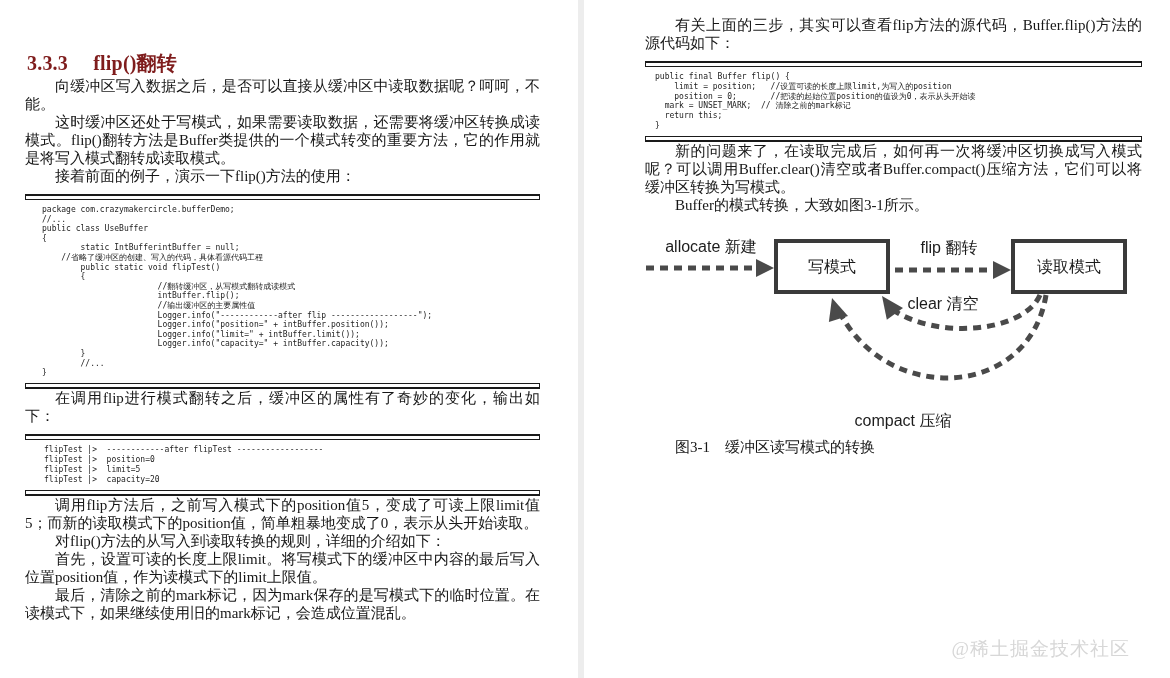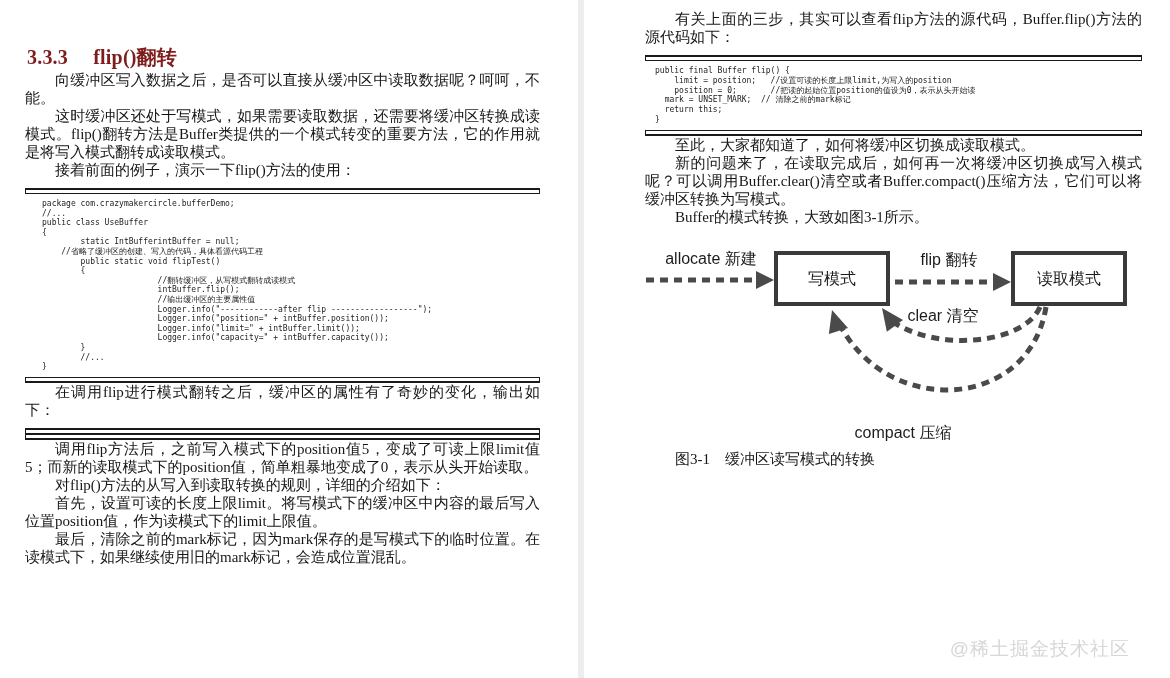--- a/index.html
+++ b/index.html
@@ -10,21 +10,21 @@
     background: #ffffff;
     overflow: hidden;
     font-family: "Liberation Serif", serif;
   }
   .divider {
     position: absolute;
     left: 578px; top: 0;
     width: 6px; height: 678px;
     background: #ededed;
   }
-  .col { position: absolute; top: 10px; }
+  .col { position: absolute; top: 16px; }
   .col-left  { left: 25px;  width: 515px; }
   .col-right { left: 645px; width: 497px; }
 
   h2.heading {
     margin: 34px 0 0 2px;
     font-size: 20px;
     font-weight: 600;
     color: #7f1d1d;
     font-family: "Liberation Serif", serif;
     letter-spacing: 0.2px;
@@ -80,21 +80,21 @@
   .fig-caption {
     margin: 8px 0 0 0;
     font-size: 15px;
     color: #161616;
     text-align: center;
     text-indent: 0;
   }
   .watermark {
     position: absolute;
     right: 40px; bottom: 16px;
-    font-family: Liberation Sans, sans-serif;
+    font-family: Liberation Serif, serif;
     font-size: 19px;
     color: #d7d7d7;
     letter-spacing: 1px;
   }
 </style>
 </head>
 <body>
 
 <div class="page">
 
@@ -130,20 +130,24 @@
         }
         //...
 }</pre>
       <div class="rule-bottom"></div>
     </div>
 
     <p class="body mt10">在调用flip进行模式翻转之后，缓冲区的属性有了奇妙的变化，输出如下：</p>
 
     <div class="codeblock">
       <div class="rule-top"></div>
+      <pre class="code output">flipTest |&gt;  ------------after flipTest ------------------
+flipTest |&gt;  position=0
+flipTest |&gt;  limit=5
+flipTest |&gt;  capacity=20</pre>
       <div class="rule-bottom"></div>
     </div>
 
     <p class="body mt13">调用flip方法后，之前写入模式下的position值5，变成了可读上限limit值5；而新的读取模式下的position值，简单粗暴地变成了0，表示从头开始读取。</p>
     <p class="body mt11">对flip()方法的从写入到读取转换的规则，详细的介绍如下：</p>
     <p class="body mt11">首先，设置可读的长度上限limit。将写模式下的缓冲区中内容的最后写入位置position值，作为读模式下的limit上限值。</p>
     <p class="body mt11">最后，清除之前的mark标记，因为mark保存的是写模式下的临时位置。在读模式下，如果继续使用旧的mark标记，会造成位置混乱。</p>
   </div>
 
   <div class="col col-right">
@@ -153,21 +157,20 @@
       <div class="rule-top"></div>
       <pre class="code">public final Buffer flip() {
     limit = position;   //设置可读的长度上限limit,为写入的position
     position = 0;       //把读的起始位置position的值设为0，表示从头开始读
   mark = UNSET_MARK;  // 清除之前的mark标记
   return this;
 }</pre>
       <div class="rule-bottom"></div>
     </div>
 
-    <p class="body mt17">至此，大家都知道了，如何将缓冲区切换成读取模式。</p>
     <p class="body mt9">新的问题来了，在读取完成后，如何再一次将缓冲区切换成写入模式呢？可以调用Buffer.clear()清空或者Buffer.compact()压缩方法，它们可以将缓冲区转换为写模式。</p>
     <p class="body mt11">Buffer的模式转换，大致如图3-1所示。</p>
 
     <svg class="diagram-svg" width="510" height="210" viewBox="0 0 510 210">
 
       <text class="diagram-label" x="78" y="24" text-anchor="middle">allocate 新建</text>
       <line x1="13" y1="40" x2="121" y2="40" stroke="#4a4a4a" stroke-width="5" stroke-dasharray="8 6"></line>
       <polygon points="141,40 123,31 123,49" fill="#4a4a4a"></polygon>
 
       <rect x="143" y="13" width="112" height="51" fill="#ffffff" stroke="#3a3a3a" stroke-width="4"></rect>

